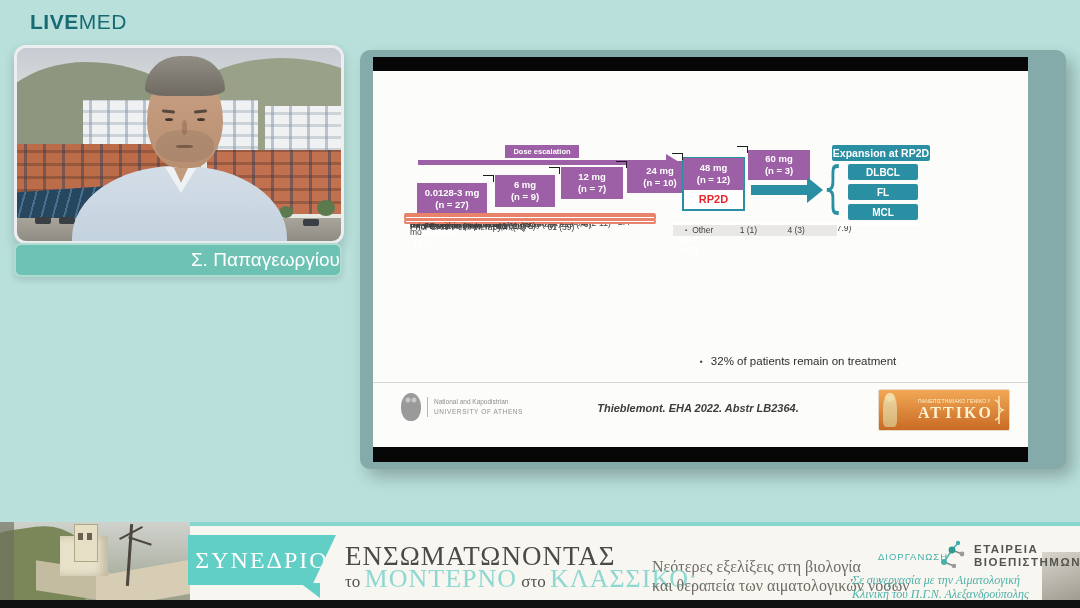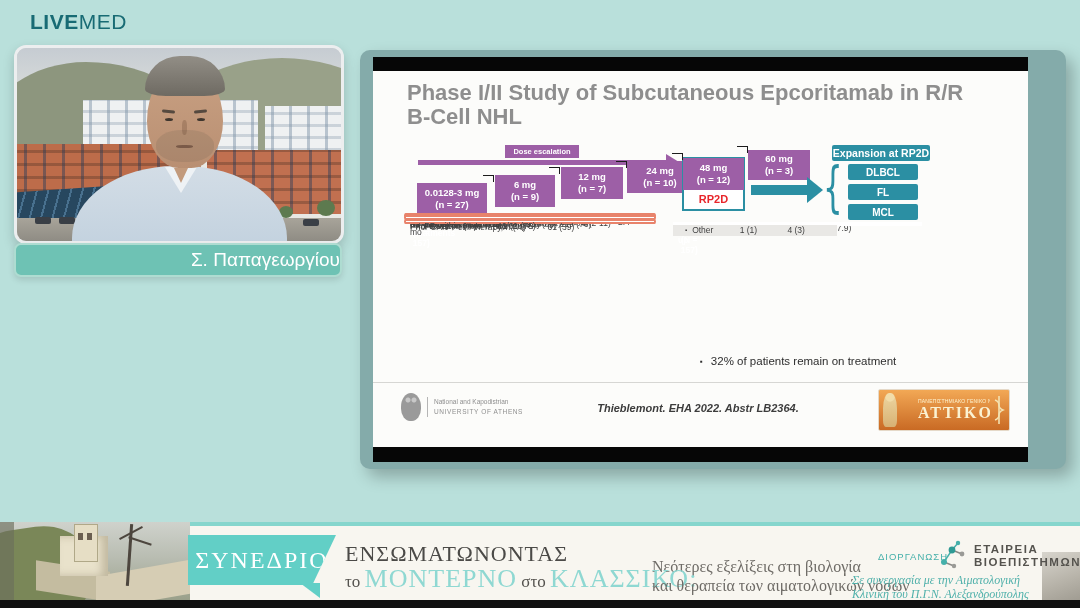--- a/index.html
+++ b/index.html
@@ -129,21 +129,21 @@
   .p-roofR{left:96px;top:46px;width:94px;height:34px;background:#d6cdb4;transform:skewY(-10deg);}
   .p-tree{left:128px;top:2px;width:3px;height:62px;background:#4d463e;transform:rotate(4deg);}
   .p-br1{left:118px;top:10px;width:26px;height:2px;background:#4d463e;transform:rotate(-28deg);}
   .p-br2{left:128px;top:18px;width:24px;height:2px;background:#4d463e;transform:rotate(18deg);}
   .p-edge{left:0;top:0;width:14px;height:100%;background:#6b6f5c;opacity:.65;}
   .stone{left:1042px;top:552px;width:38px;height:48px;background:linear-gradient(160deg,#d8d5cd,#b7b3a9 60%,#a09c92);}
   .synedrio{left:188px;top:535px;width:148px;height:50px;background:#62cfc6;clip-path:polygon(0 0,100% 0,84% 100%,0 100%);
             display:flex;align-items:center;justify-content:center;color:#fff;font-family:"Liberation Serif",serif;
             font-size:24px;letter-spacing:2px;}
   .swoosh{left:300px;top:583px;width:0;height:0;border-top:15px solid #62cfc6;border-left:20px solid transparent;}
-  .b-line1{left:345px;top:541px;font-family:"Liberation Serif",serif;font-size:22px;color:#4b4a47;letter-spacing:1px;}
+  .b-line1{left:345px;top:541px;font-family:"Liberation Serif",serif;font-size:27px;color:#4b4a47;letter-spacing:1px;}
   .b-line2{left:345px;top:564px;font-family:"Liberation Serif",serif;color:#55534f;font-size:17px;white-space:nowrap;}
   .b-line2 .big{font-size:26px;color:#8fd8d2;letter-spacing:1px;}
   .b-sub{font-family:"Liberation Serif",serif;color:#6e6b66;font-size:16px;}
   .b-sub1{left:652px;top:558px;}
   .b-sub2{left:652px;top:577px;}
   .org-label{left:878px;top:551px;font-size:9.5px;color:#45b0aa;letter-spacing:1px;}
   .molecule{left:936px;top:540px;}
   .org-n1{left:974px;top:543px;font-size:11.5px;font-weight:bold;color:#55534e;letter-spacing:1.5px;}
   .org-n2{left:974px;top:556px;font-size:11.5px;font-weight:bold;color:#55534e;letter-spacing:1.5px;}
   .collab{font-family:"Liberation Serif",serif;font-style:italic;color:#4fb0aa;font-size:12px;}
@@ -191,21 +191,20 @@
   </div>
 
   <div class="abs nameplate">
     <span>Σ. Παπαγεωργίου</span>
   </div>
 
   <div class="abs card">
     <div class="abs frame"></div>
     <div class="abs slide">
 
-      <div class="slide-title">Phase I/II Study of Subcutaneous Epcoritamab in R/R B-Cell NHL</div>
 
       <div class="pbox esc-label">Dose escalation</div>
       <div class="esc-shaft"></div>
       <div class="esc-head"></div>
 
       <div class="pbox" style="left:44px;top:112px;width:70px;height:32px">
         <span style="position:static">0.0128-3 mg</span>
         <span style="position:static">(n = 27)</span>
       </div>
       <div class="pbox" style="left:122px;top:104px;width:60px;height:32px">

